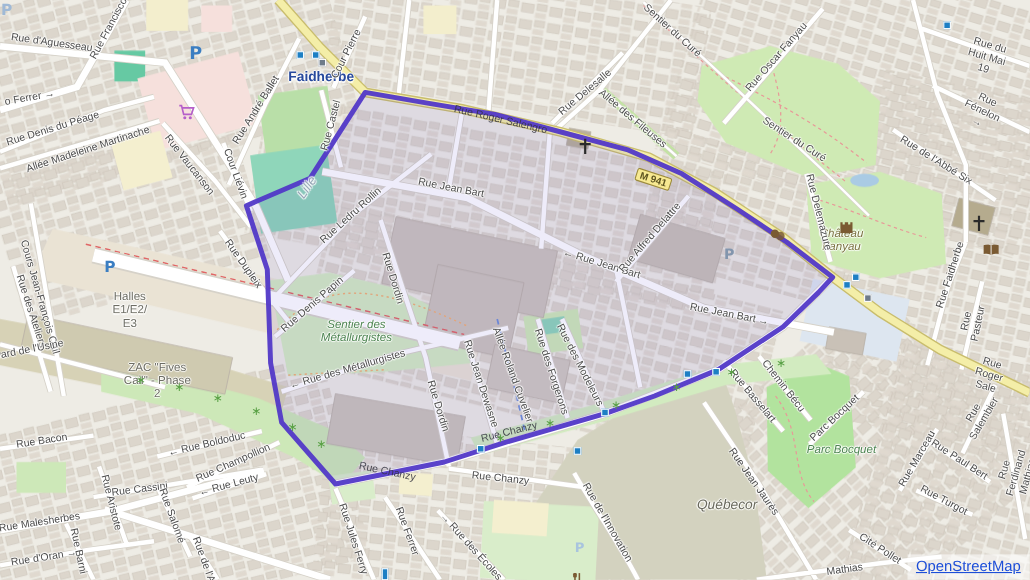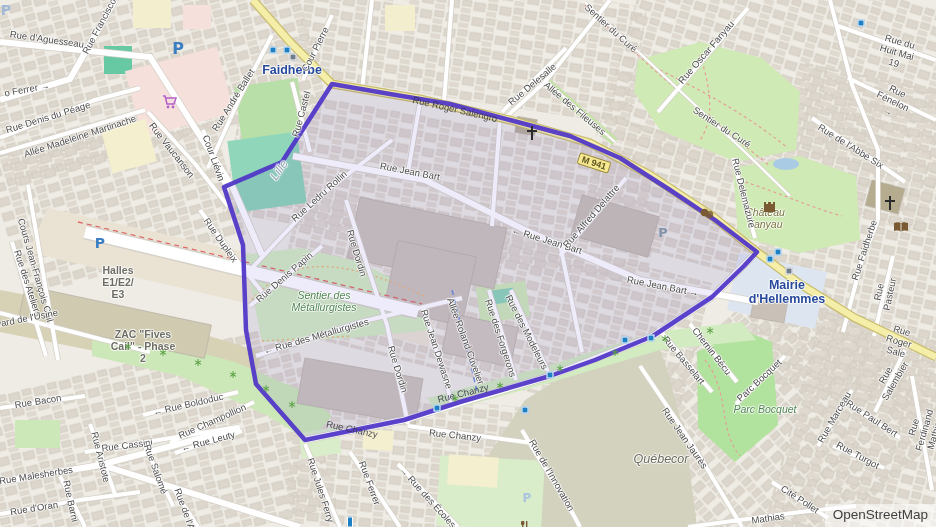--- a/index.html
+++ b/index.html
@@ -7,32 +7,32 @@
        font-family:"Liberation Sans",sans-serif;cursor:grab;}
   #map svg{position:absolute;left:0;top:0;}
   #labels,#icons,#stops{position:absolute;left:0;top:0;width:100%;height:100%;pointer-events:none;}
   .lbl{position:absolute;white-space:pre-line;text-align:center;line-height:1.15;
        font:9.5px "Liberation Sans",sans-serif;color:#4c4c4c;
        text-shadow:-1px 0 1px #fff,1px 0 1px #fff,0 -1px 1px #fff,0 1px 1px #fff;}
   .onroute{color:#32323e;text-shadow:none;opacity:.85;}
   .transit{font-weight:bold;font-size:12.5px;color:#27499c;
        text-shadow:-1px 0 1px #fff,1px 0 1px #fff,0 -1px 1px #fff,0 1px 1px #fff;}
   .area-olive{font-style:italic;font-size:10.5px;color:#7a7340;}
-  .area-gray{font-size:10.5px;color:#6d6d64;font-weight:bold;}
+  .area-gray{font-size:10.5px;color:#6d6d64;}
   .area-industrial{font-style:italic;font-size:12.5px;color:#69695c;}
   .area-green{font-style:italic;font-size:10.5px;color:#4e8552;}
   .area-city{font-style:italic;font-size:12px;color:#95a5b5;}
   .ref{font-weight:bold;font-size:9px;color:#5d5420;background:#f7e991;border:1px solid #9c8b3c;
        border-radius:2px;padding:0 3px;text-shadow:none;white-space:nowrap;}
   .p-icon{position:absolute;font-family:"DejaVu Sans","Liberation Sans",sans-serif;font-weight:bold;}
   .stop{position:absolute;box-sizing:border-box;border:1px solid #fff;}
   .plant{position:absolute;color:#58a044;font-size:11px;font-family:"DejaVu Sans",sans-serif;}
   .glyph{position:absolute;}
   #attribution{position:absolute;right:0;bottom:0;background:rgba(255,255,255,.55);
-       padding:3px 8px 5px 8px;font-size:13.5px;color:#404040;pointer-events:auto;}
+       padding:3px 8px 5px 8px;font-size:13.5px;color:#1d4ed8;pointer-events:auto;text-decoration:underline;}
 </style>
 </head>
 <body>
 
 <div id="map">
   <svg width="936" height="527" viewBox="0 0 936 527">
     <defs>
       <pattern id="bl" width="26" height="15" patternUnits="userSpaceOnUse">
         <rect x="1" y="2" width="11" height="8" fill="#d9d2c8" stroke="#c6beb2" stroke-width="0.6"></rect>
         <rect x="15" y="1" width="9" height="6" fill="#d9d2c8" stroke="#c6beb2" stroke-width="0.6"></rect>
@@ -123,22 +123,20 @@
     <path d="M253,0 L290,42 L332,84 L420,99 L510,120 L590,143 L650,175 L712,216 L757,252 L800,284 L855,318 L936,357" fill="none" stroke="#c9bd6d" stroke-width="9"></path>
     <path d="M253,0 L290,42 L332,84 L420,99 L510,120 L590,143 L650,175 L712,216 L757,252 L800,284 L855,318 L936,357" fill="none" stroke="#f4eea8" stroke-width="6.5"></path>
 
     <path d="M452,290 C461,326 470,360 478,396" fill="none" stroke="#6f8fd8" stroke-width="1.6" stroke-dasharray="5,4"></path>
 
     <polygon points="332,84 390,94 450,104 510,120 570,136 620,158 670,190 715,220 757,252 744,266 712,297 653,336 595,360 550,376 460,402 404,420 305,440 256,384 246,330 243,245 224,187 282,162" fill="rgba(82,56,200,0.10)" stroke="#5238c8" stroke-width="4.5" stroke-linejoin="round" opacity="0.95"></polygon>
   </svg>
 
   <div id="labels">
       <div class="lbl transit" style="left: 292px; top: 70px; transform: translate(-50%, -50%) rotate(0deg);">Faidherbe</div>
-      <div class="lbl transit" style="left: 787px; top: 292px; transform: translate(-50%, -50%) rotate(0deg);">Mairie
-d'Hellemmes</div>
       <div class="lbl area-olive" style="left: 765px; top: 218px; transform: translate(-50%, -50%) rotate(0deg);">Château
 Fanyau</div>
       <div class="lbl area-gray" style="left: 118px; top: 282px; transform: translate(-50%, -50%) rotate(0deg);">Halles
 E1/E2/
 E3</div>
       <div class="lbl area-gray" style="left: 143px; top: 346px; transform: translate(-50%, -50%) rotate(0deg);">ZAC "Fives
 Cail" - Phase
 2</div>
       <div class="lbl area-industrial" style="left: 620px; top: 459px; transform: translate(-50%, -50%) rotate(0deg); margin-left: 41px;">Québecor</div>
       <div class="lbl area-city" style="left: 279px; top: 170px; transform: translate(-50%, -50%) rotate(-55deg);">Lille</div>

